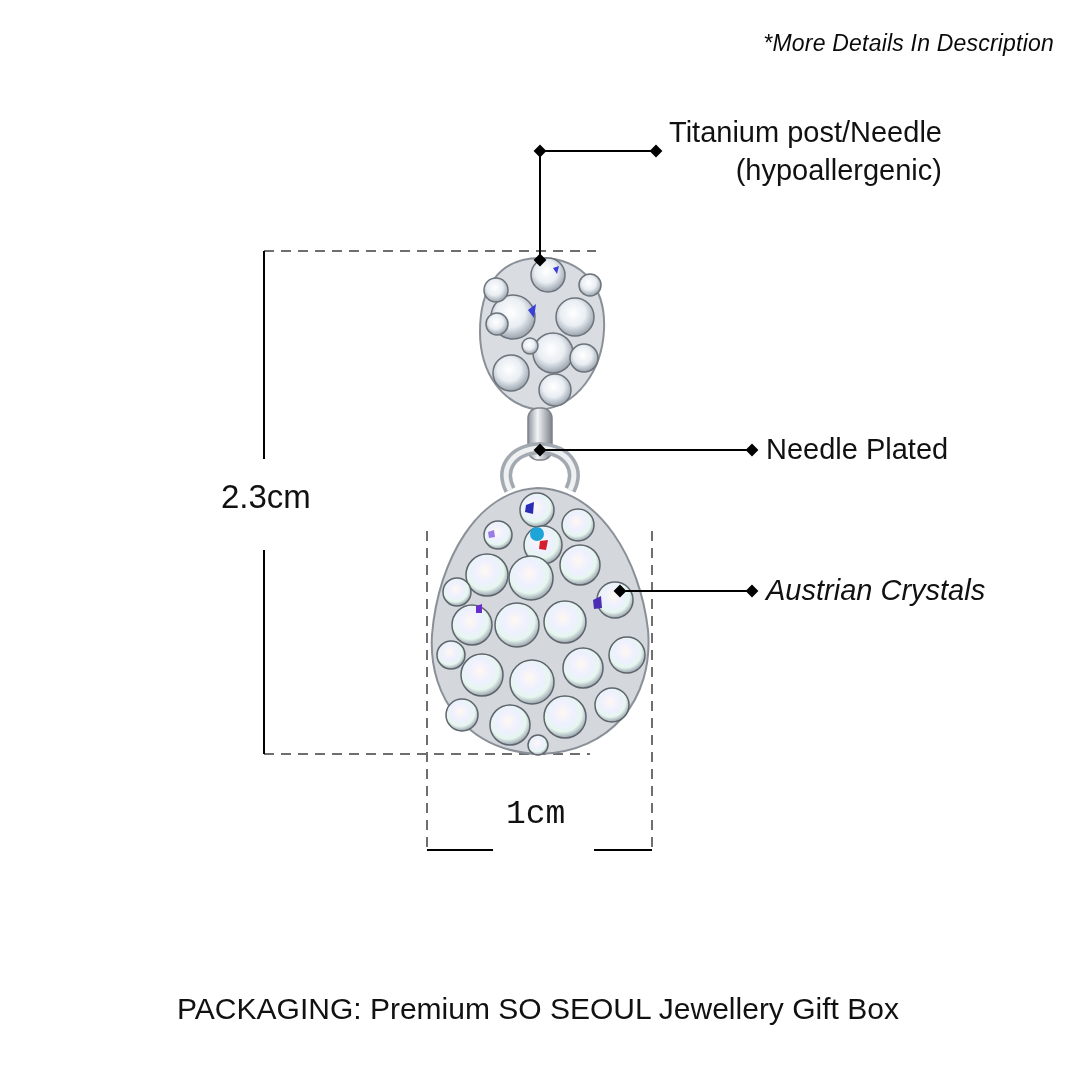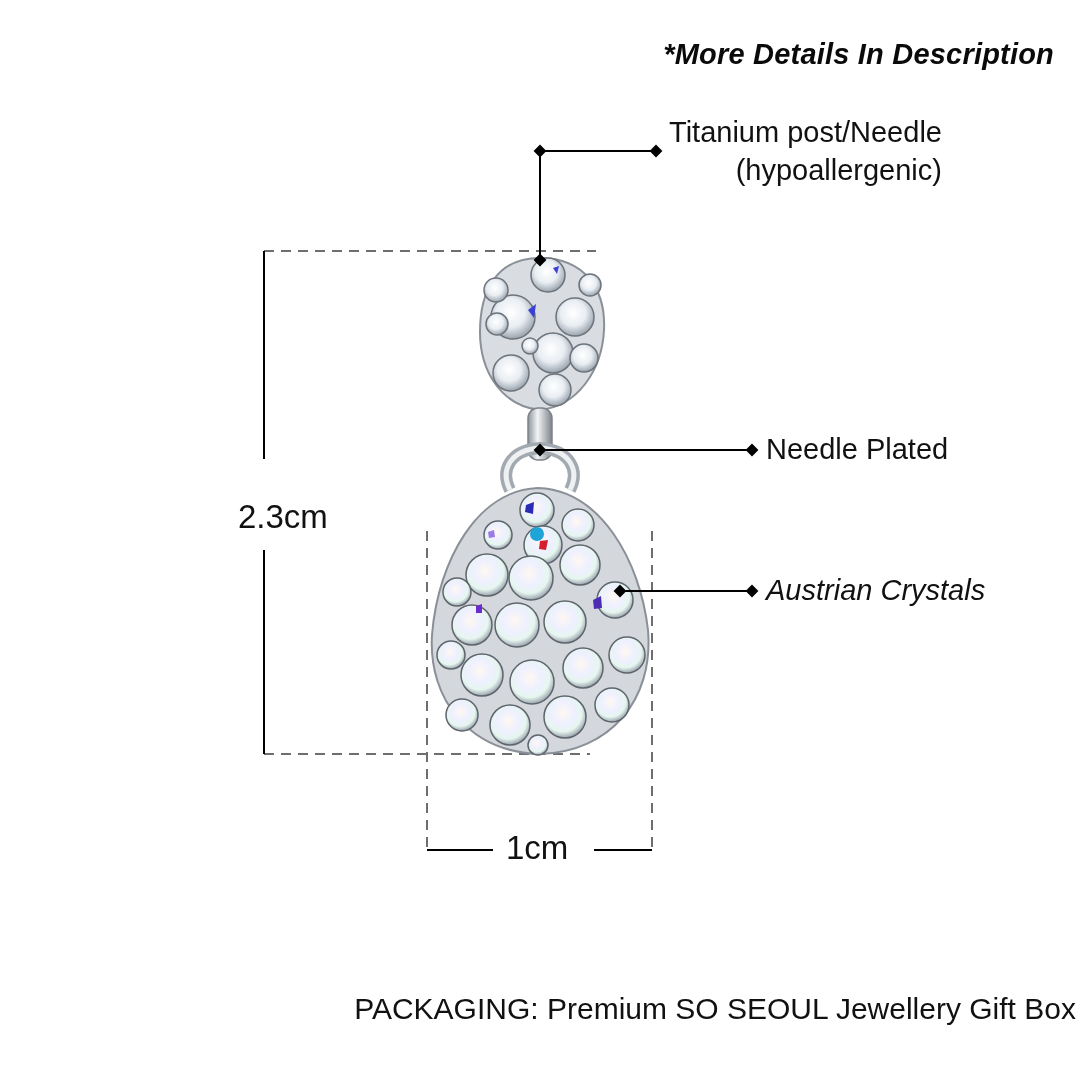--- a/index.html
+++ b/index.html
@@ -1,21 +1,21 @@
 <!DOCTYPE html>
 <html><head>
 <meta charset="utf-8">
 <style>
   html, body { margin: 0; padding: 0; background: #ffffff; }
   body { width: 1080px; height: 1080px; position: relative; overflow: hidden; font-family: "Liberation Sans", "DejaVu Sans", sans-serif; color: #111; }
   .abs { position: absolute; }
-  .note { right: 26px; top: 38px; font-size: 29px; font-weight: bold; font-style: italic; letter-spacing: 0.2px; color: #0a0a0a; white-space: nowrap; }
+  .note { right: 26px; top: 30px; font-size: 23px; font-weight: normal; font-style: italic; letter-spacing: 0.2px; color: #0a0a0a; white-space: nowrap; }
   .callout { font-size: 29px; color: #111; white-space: nowrap; line-height: 38px; }
   .dim-label { font-size: 33px; color: #111; white-space: nowrap; }
-  .footer { left: 0; width: 1076px; top: 992px; text-align: right; font-size: 30px; color: #111; }
+  .footer { left: 0; width: 1076px; top: 992px; text-align: center; font-size: 30px; color: #111; }
   svg { position: absolute; left: 0; top: 0; }
 </style>
 </head>
 <body>
 
 <div class="abs note">*More Details In Description</div>
 
 <svg width="1080" height="1080" viewBox="0 0 1080 1080">
   <defs>
     <radialGradient id="gem" cx="45%" cy="40%" r="60%">
@@ -131,16 +131,16 @@
   </g>
 </svg>
 
 <div class="abs callout" style="left:669px; top:113px;text-align:right;">
   <div>Titanium post/Needle</div>
   <div>(hypoallergenic)</div>
 </div>
 <div class="abs callout" style="left:766px; top:430px;">Needle Plated</div>
 <div class="abs callout" style="left:766px; top:571px;font-style:italic;">Austrian Crystals</div>
 
-<div class="abs dim-label" style="left:221px; top:498px;margin-left:17px;">2.3cm</div>
-<div class="abs dim-label" style="left:506px; top:829px;">1cm</div>
+<div class="abs dim-label" style="left:221px; top:478px;">2.3cm</div>
+<div class="abs dim-label" style="left:506px; top:796px;font-family:Liberation Mono, monospace;">1cm</div>
 
 <div class="abs footer">PACKAGING: Premium SO SEOUL Jewellery Gift Box</div>
 
 </body></html>

